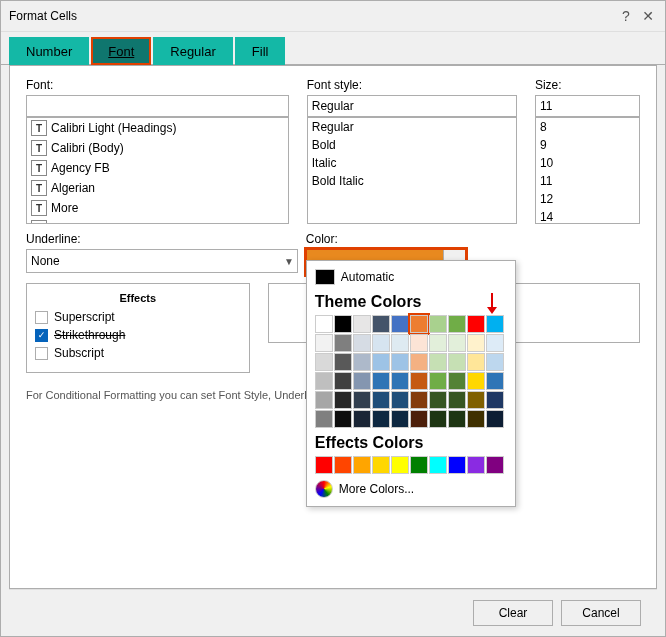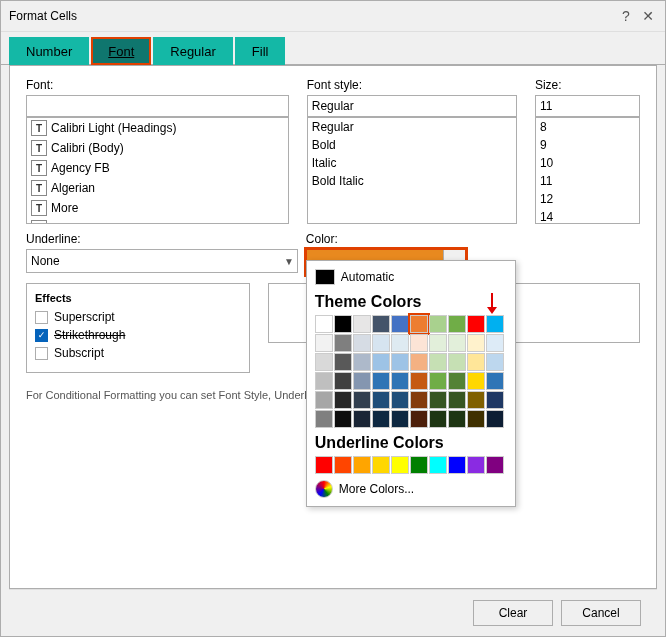--- a/index.html
+++ b/index.html
@@ -155,20 +155,21 @@
       display: flex;
       align-items: center;
       justify-content: center;
       font-size: 10px;
       color: #333;
     }
     .effects-box {
       border: 1px solid #adadad;
       padding: 8px;
       margin-bottom: 8px;
+      text-align: center;
     }
     .effects-title {
       font-size: 11px;
       font-weight: bold;
       margin-bottom: 6px;
     }
     .checkbox-item {
       display: flex;
       align-items: center;
       gap: 6px;
@@ -512,21 +513,21 @@
               <div class="color-cell" style="background: rgb(13, 13, 13);"></div>
               <div class="color-cell" style="background: rgb(26, 37, 53);"></div>
               <div class="color-cell" style="background: rgb(14, 40, 65);"></div>
               <div class="color-cell" style="background: rgb(14, 40, 65);"></div>
               <div class="color-cell" style="background: rgb(76, 31, 10);"></div>
               <div class="color-cell" style="background: rgb(30, 53, 19);"></div>
               <div class="color-cell" style="background: rgb(30, 53, 19);"></div>
               <div class="color-cell" style="background: rgb(63, 48, 0);"></div>
               <div class="color-cell" style="background: rgb(13, 30, 52);"></div>
             </div>
-          <div class="section-label" style="margin-top:4px;">Underline Colors</div>
+          <div class="section-label" style="margin-top:4px;">Effects Colors</div>
           <div class="std-color-grid" id="std-grid">
           <div class="color-cell" style="background: rgb(255, 0, 0);"></div>
               <div class="color-cell" style="background: rgb(255, 69, 0);"></div>
               <div class="color-cell" style="background: rgb(255, 165, 0);"></div>
               <div class="color-cell" style="background: rgb(255, 215, 0);"></div>
               <div class="color-cell" style="background: rgb(255, 255, 0);"></div>
               <div class="color-cell" style="background: rgb(0, 128, 0);"></div>
               <div class="color-cell" style="background: rgb(0, 255, 255);"></div>
               <div class="color-cell" style="background: rgb(0, 0, 255);"></div>
               <div class="color-cell" style="background: rgb(138, 43, 226);"></div>

